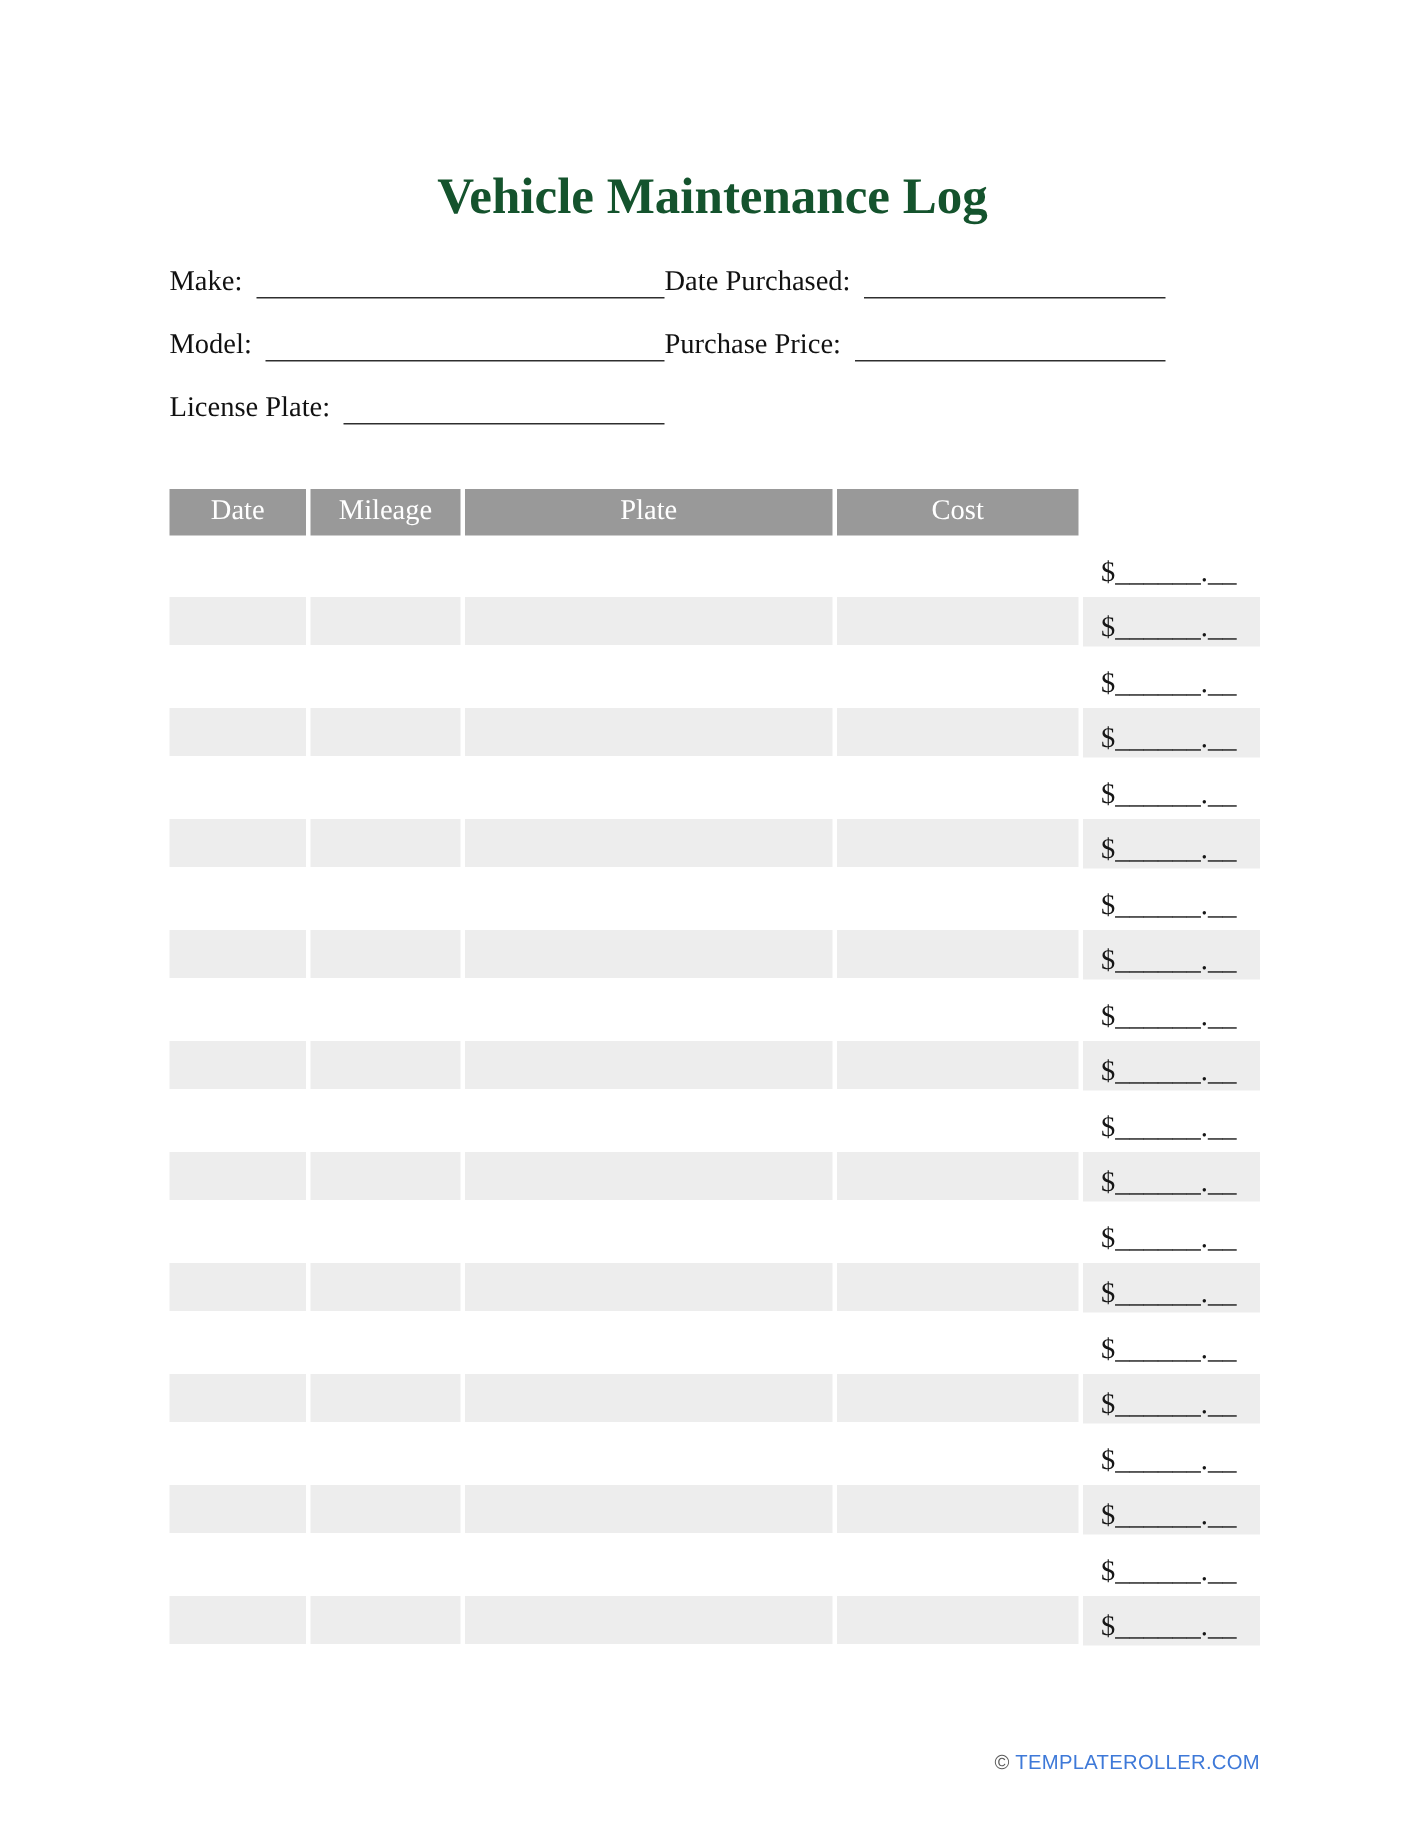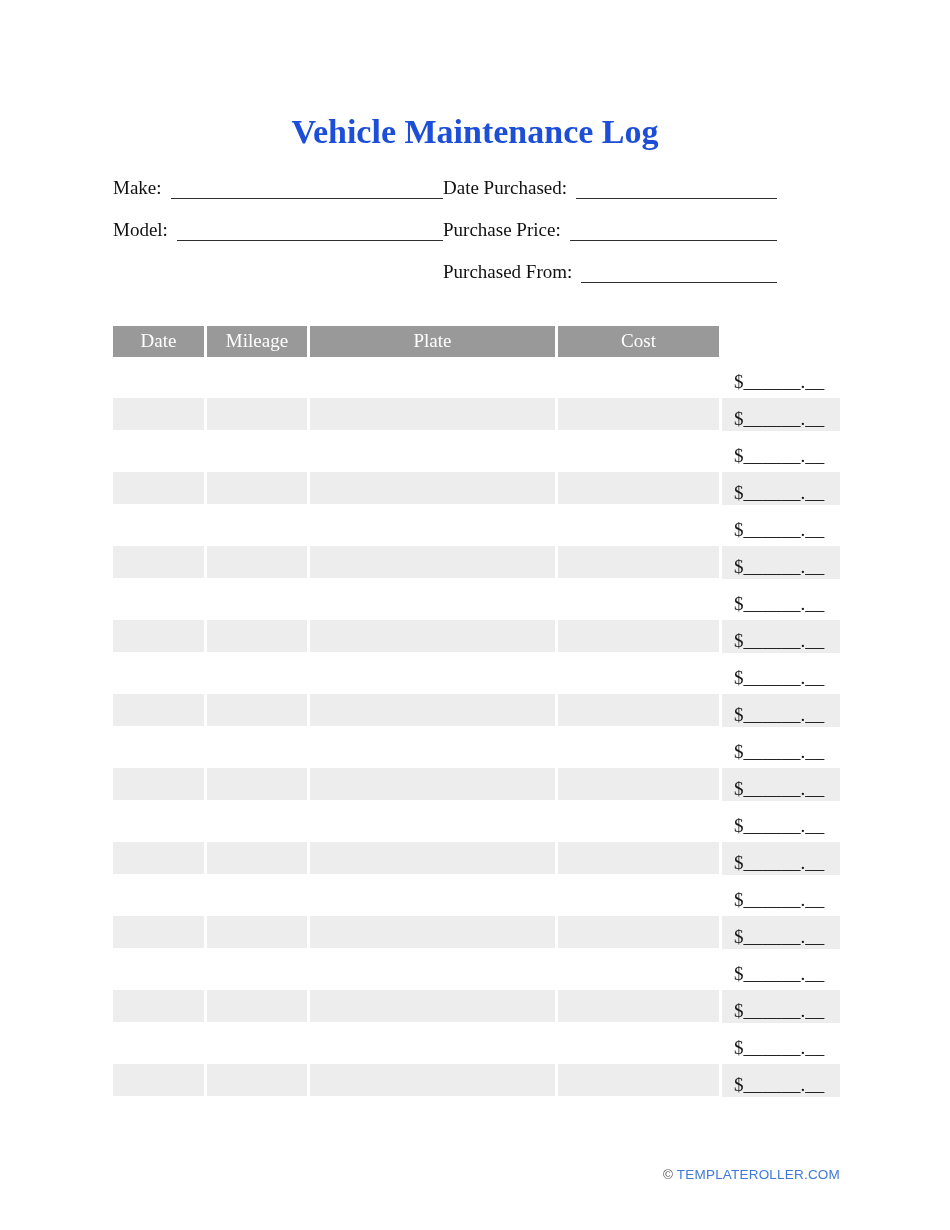--- a/index.html
+++ b/index.html
@@ -19,21 +19,21 @@
     width: 950px;
     height: 1230px;
     background: #ffffff;
   }
   .doc-title {
     padding-top: 112px;
     text-align: center;
     font-size: 34px;
     line-height: 1.2;
     font-weight: bold;
-    color: #1d4ed8;
+    color: #14532d;
   }
   .content {
     width: 727px;
     margin-left: 113px;
   }
   
   .form-grid {
     display: flex;
     margin-top: 4px;
   }
@@ -116,32 +116,32 @@
     <div class="form-grid">
       <div class="form-col-left">
         <div class="form-row">
           <span class="form-label">Make:</span>
           <span class="fill-line"></span>
         </div>
         <div class="form-row">
           <span class="form-label">Model:</span>
           <span class="fill-line"></span>
         </div>
+        <div class="form-row">
+          <span class="form-label">License Plate:</span>
+          <span class="fill-line"></span>
+        </div>
       </div>
       <div class="form-col-right">
         <div class="form-row">
           <span class="form-label">Date Purchased:</span>
           <span class="fill-line"></span>
         </div>
         <div class="form-row">
           <span class="form-label">Purchase Price:</span>
-          <span class="fill-line"></span>
-        </div>
-        <div class="form-row">
-          <span class="form-label">Purchased From:</span>
           <span class="fill-line"></span>
         </div>
       </div>
     </div>
 
     <div class="log-table">
       <div class="log-row log-header">
         <div class="cell">Date</div>
         <div class="cell">Mileage</div>
         <div class="cell">Plate</div>

